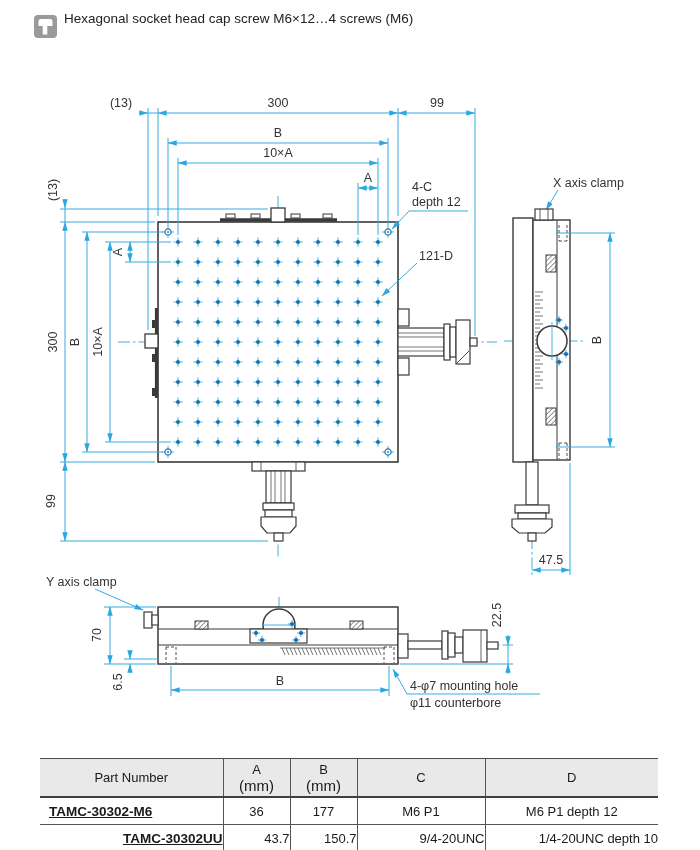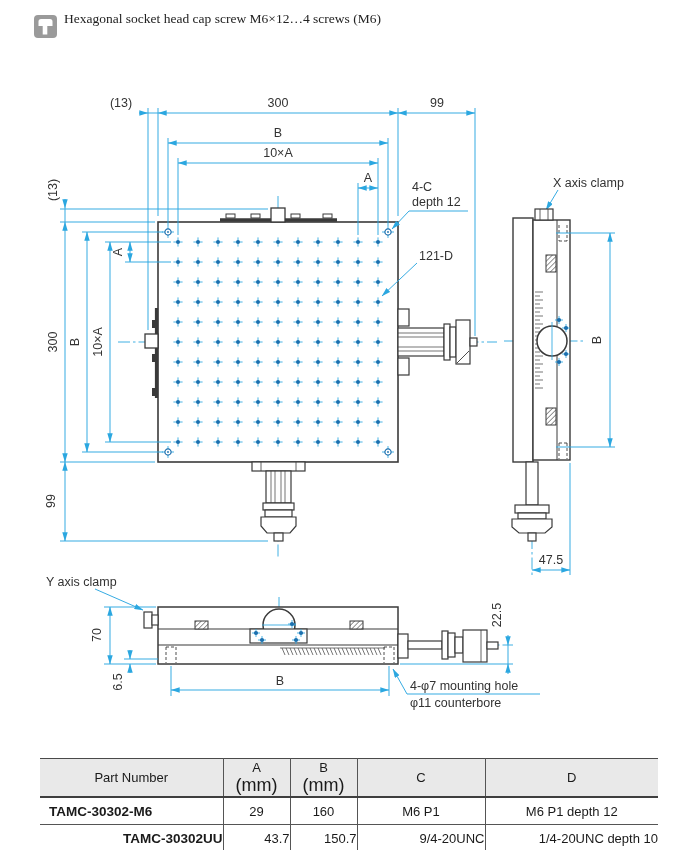--- a/index.html
+++ b/index.html
@@ -1,35 +1,35 @@
 <!DOCTYPE html>
 <html><head>
 <meta charset="utf-8">
 <style>
   html,body{margin:0;padding:0;background:#fff;width:700px;height:850px;overflow:hidden;
     font-family:"Liberation Sans",sans-serif;}
   #stage{position:relative;width:700px;height:850px;background:#fff;}
-  .note{position:absolute;left:64px;top:11px;color:#222;font-size:13.5px;line-height:16.5px;font-family:Liberation Serif, serif;}
+  .note{position:absolute;left:64px;top:11px;color:#222;font-size:13.5px;line-height:16.5px;}
   .note-icon{position:absolute;left:34px;top:15px;width:23px;height:23px;background:#9a9a9a;border-radius:4px;}
   svg text{font-family:"Liberation Sans",sans-serif;}
   .d{fill:#333;font-size:12.5px;}
   .dim,.ext{stroke:#2BA7E0;stroke-width:.95;fill:none;}
   .cl{stroke:#2BA7E0;stroke-width:.9;fill:none;stroke-dasharray:12 3 2.5 3;}
   .hc{stroke:#2BA7E0;stroke-width:.85;}
   .dk{stroke:#3a3a3a;fill:#fff;}
   .dkl{stroke:#3a3a3a;fill:none;}
   .dash{stroke:#3a3a3a;fill:none;stroke-width:.9;stroke-dasharray:3 2;}
   table.spec{position:absolute;left:40px;top:758px;width:618px;border-collapse:collapse;
     border-top:1.2px solid #4a4a4a;border-bottom:2.2px solid #3f3f3f;font-size:13px;color:#1a1a1a;}
   table.spec th{background:#e9e9e9;font-weight:normal;border-bottom:2.2px solid #3f3f3f;height:37px;padding:0;}
   table.spec td{height:26px;text-align:center;padding:0;}
   table.spec tr.r2 td{border-top:1.3px solid #555;text-align:right;}
   table.spec th+th, table.spec td+td{border-left:1.3px solid #555;}
-  table.spec td.part{text-align:left;font-weight:bold;padding-left:9px;font-size:13.5px;}
-  .sub{font-size:18px;}
+  table.spec td.part{text-align:left;font-weight:bold;padding-left:9px;font-size:13.5px;text-decoration:underline;}
+  .sub{font-size:15px;}
 </style>
 </head>
 <body>
 
 <div id="stage">
 
   <div class="note-icon">
     <svg width="23" height="23" viewBox="0 0 23 23">
       <path d="M4.5,6.5 q0,-2.5 2.5,-2.5 h9 q2.5,0 2.5,2.5 v4.5 h-5.2 v8.5 h-4.6 v-8.5 h-4.2 z" fill="#fff"></path>
     </svg>
@@ -514,22 +514,22 @@
             <div>C</div>
             <div class="sub"></div>
           </th>
       <th>
             <div>D</div>
             <div class="sub"></div>
           </th>
     </tr>
     <tr class="r1">
       <td class="part">TAMC-30302-M6</td>
-      <td>29</td>
-      <td>160</td>
+      <td>36</td>
+      <td>177</td>
       <td>M6 P1</td>
       <td>M6 P1 depth 12</td>
     </tr>
     <tr class="r2">
       <td class="part">TAMC-30302UU</td>
       <td>43.7</td>
       <td>150.7</td>
       <td>9/4-20UNC</td>
       <td>1/4-20UNC depth 10</td>
     </tr>

